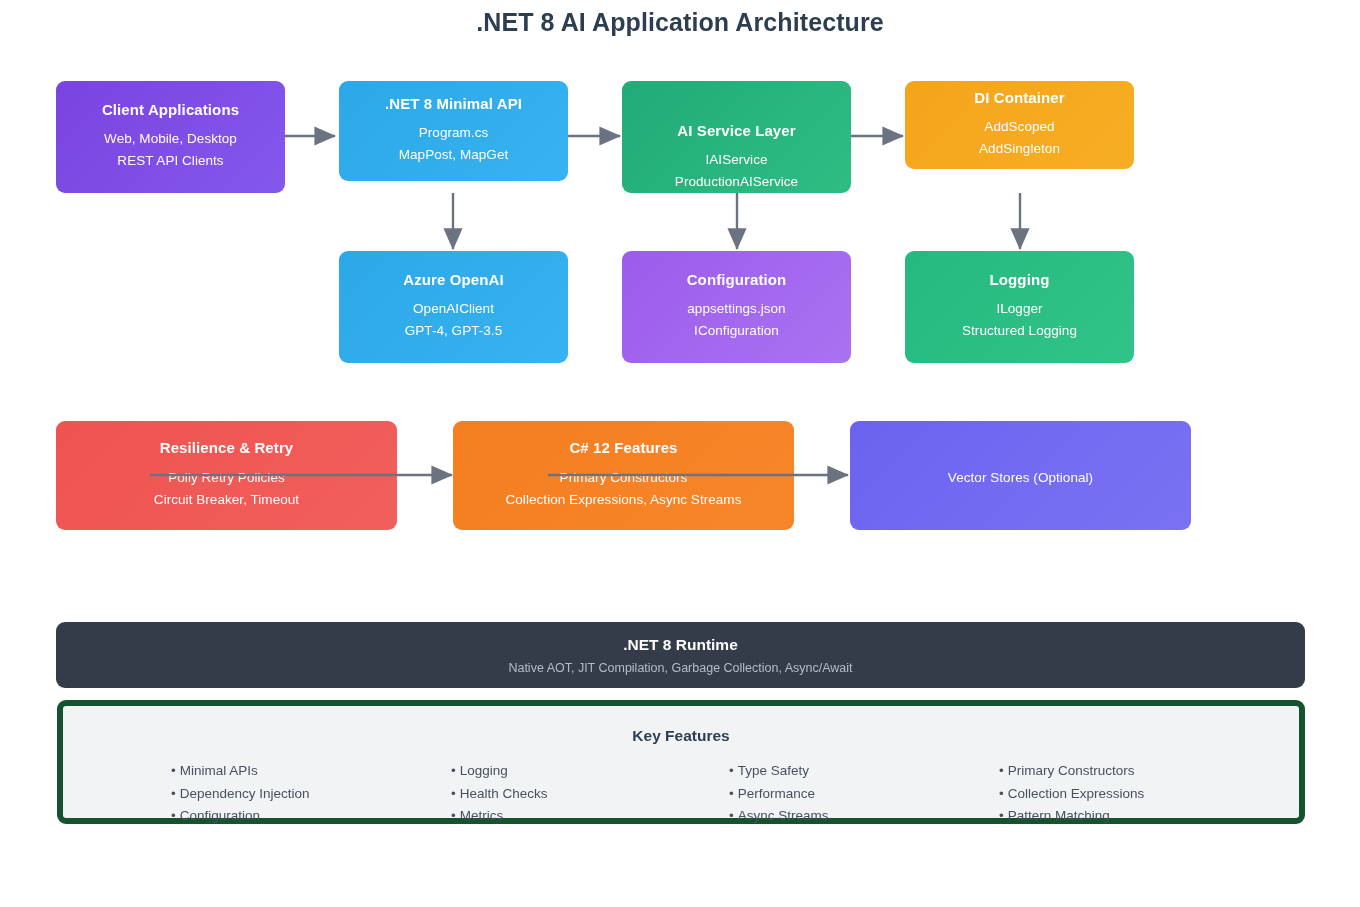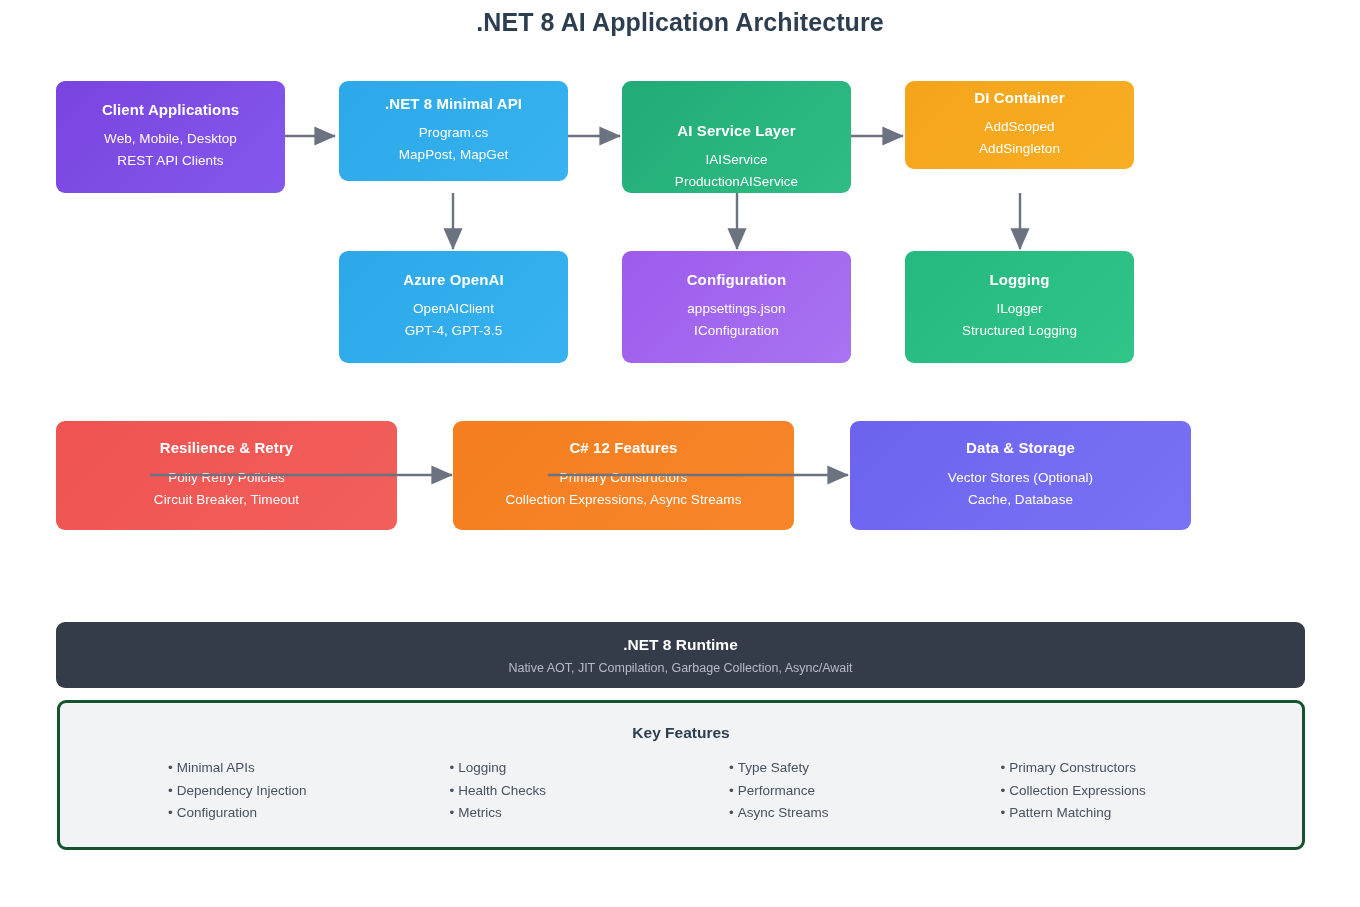--- a/index.html
+++ b/index.html
@@ -64,21 +64,21 @@
 
   
   .c-purple   { background: linear-gradient(135deg, #7a43e0 0%, #8458ec 100%); }
   .c-blue     { background: linear-gradient(135deg, #2ca8e8 0%, #38b2f0 100%); }
   .c-green    { background: linear-gradient(135deg, #21ab77 0%, #2fbd84 100%); }
   .c-orange   { background: linear-gradient(135deg, #f5a41a 0%, #f7ae24 100%); }
   .c-lilac    { background: linear-gradient(135deg, #9d5bec 0%, #a873f2 100%); }
   .c-green2   { background: linear-gradient(135deg, #26b97f 0%, #31c489 100%); }
   .c-red      { background: linear-gradient(135deg, #ef5350 0%, #f15f5c 100%); }
   .c-orange2  { background: linear-gradient(135deg, #f47e20 0%, #f7862a 100%); }
-  .c-indigo   { background: linear-gradient(135deg, #6b63ef 0%, #7a72f3 100%); }
+  .c-indigo   { background: linear-gradient(135deg, #6b63ef 0%, #7a72f3 100%); gap: 35px; }
 
   
   #arrows {
     position: absolute;
     left: 0; top: 0;
     width: 1360px;
     height: 907px;
     z-index: 5;
     pointer-events: none;
   }
@@ -108,23 +108,23 @@
     font-size: 12.5px;
     color: #b6bcc6;
   }
 
   
   .features-panel {
     position: absolute;
     left: 57px;
     top: 700px;
     width: 1248px;
-    height: 150px;
+    height: 124px;
     background: #f1f3f5;
-    border: 3px solid #14532d;
+    border: 6px solid #14532d;
     border-radius: 9px;
     box-sizing: border-box;
   }
   .features-title {
     position: absolute;
     left: 0;
     top: 21px;
     width: 100%;
     text-align: center;
     font-size: 15.5px;

